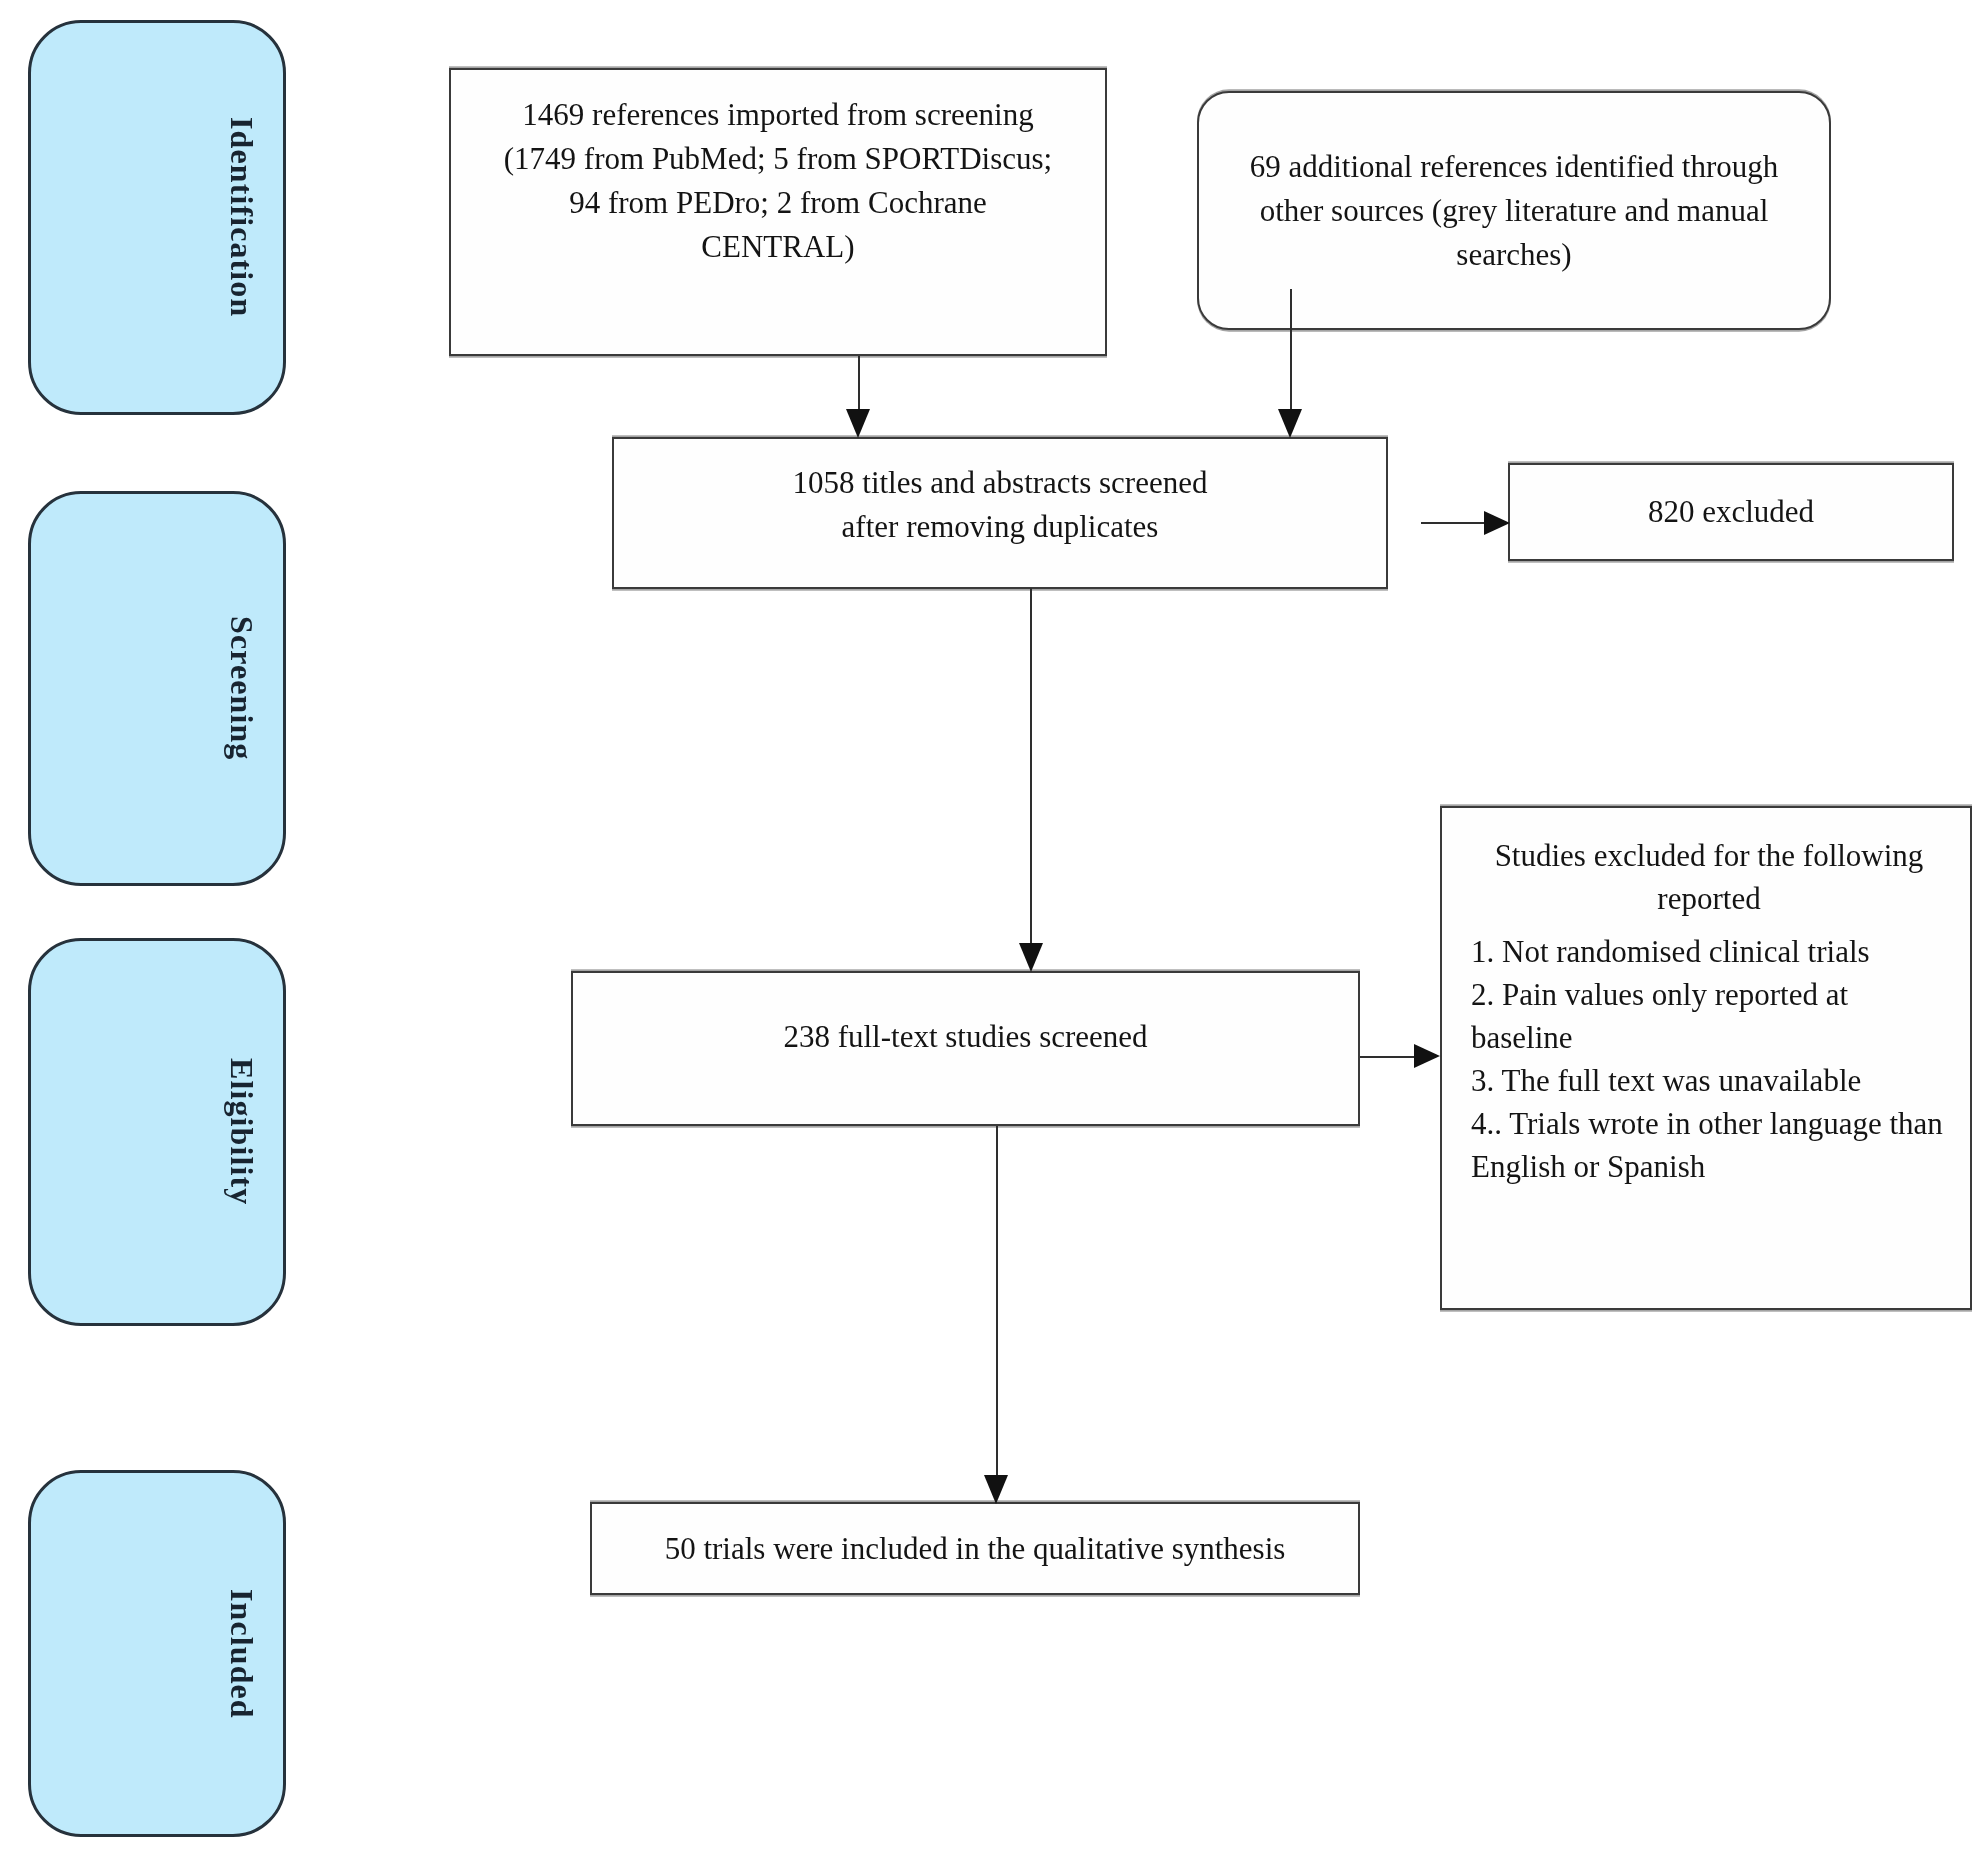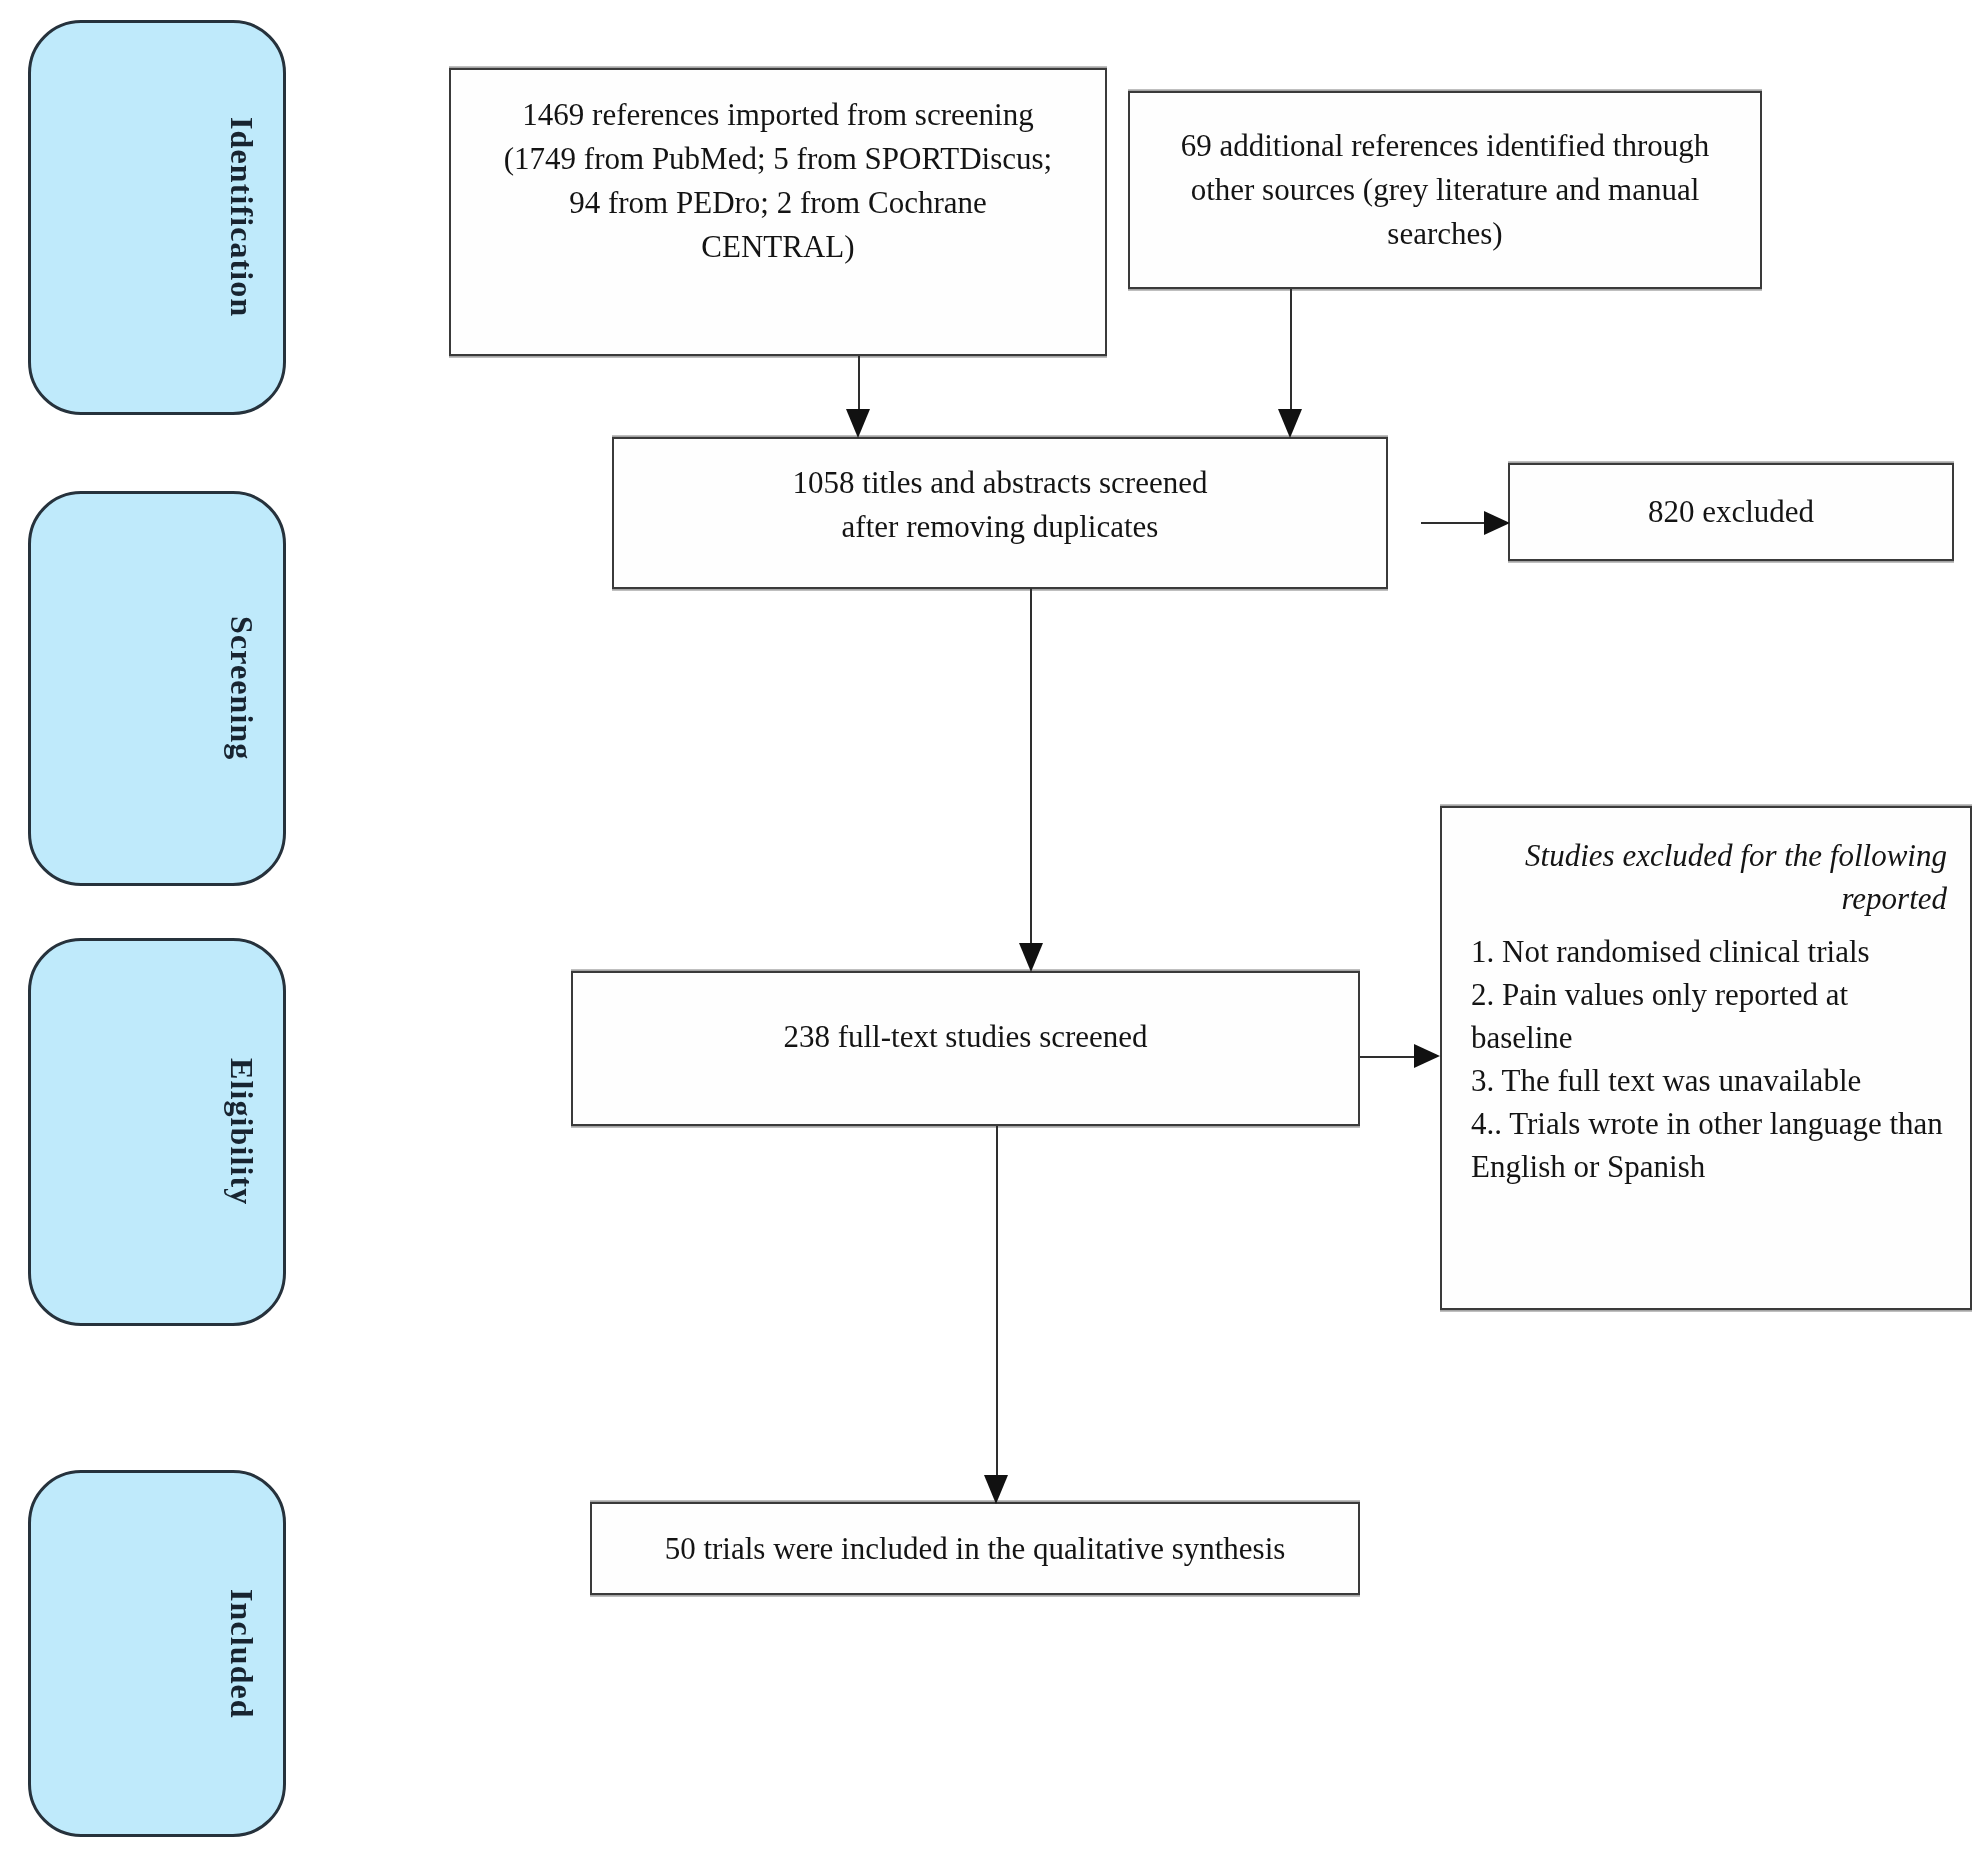--- a/index.html
+++ b/index.html
@@ -73,24 +73,23 @@
     border-top: 12.7px solid transparent;
     border-bottom: 12.7px solid transparent;
     border-left: 26.6px solid #111111;
   }
   
   .reasons-box {
     text-align: left;
     padding: 25.5px 23px 0 29px;
   }
   .reasons-heading {
-    text-align: right;
+    text-align: center;
     line-height: 43px;
     margin: 0 0 10px 0;
-    font-style: italic;
   }
   .reason-item {
     line-height: 43px;
   }
 </style>
 </head>
 <body>
 
 <div class="stage" style="top:20px;height:395px;">
   <span class="stage-label">Identification</span>
@@ -105,21 +104,21 @@
   <span class="stage-label">Included</span>
 </div>
 
 <div class="fbox" style="left:449px;top:68px;width:658px;height:288px;padding-top:23px;">
   <span class="bline">1469 references imported from screening</span>
   <span class="bline">(1749 from PubMed; 5 from SPORTDiscus;</span>
   <span class="bline">94 from PEDro; 2 from Cochrane</span>
   <span class="bline">CENTRAL)</span>
 </div>
 
-<div class="fbox center-v" style="left:1128px;top:91px;width:634px;height:198px;">
+<div class="fbox center-v" style="left:1197px;top:91px;width:634px;height:239px;border-radius:32px;">
   <span class="bline">69 additional references identified through</span>
   <span class="bline">other sources (grey literature and manual</span>
   <span class="bline">searches)</span>
 </div>
 
 <div class="fbox center-v" style="left:612px;top:437px;width:776px;height:152px;padding-bottom:16.6px;">
   <span class="bline">1058 titles and abstracts screened</span>
   <span class="bline">after removing duplicates</span>
 </div>
 

